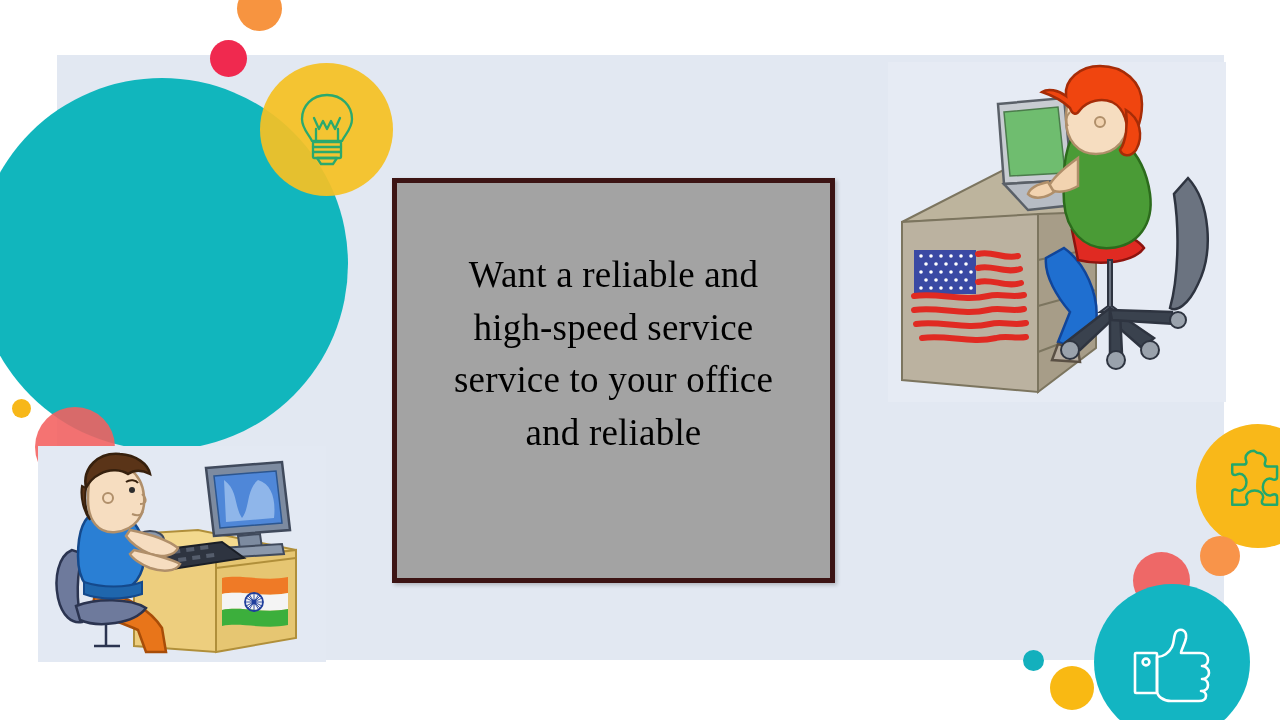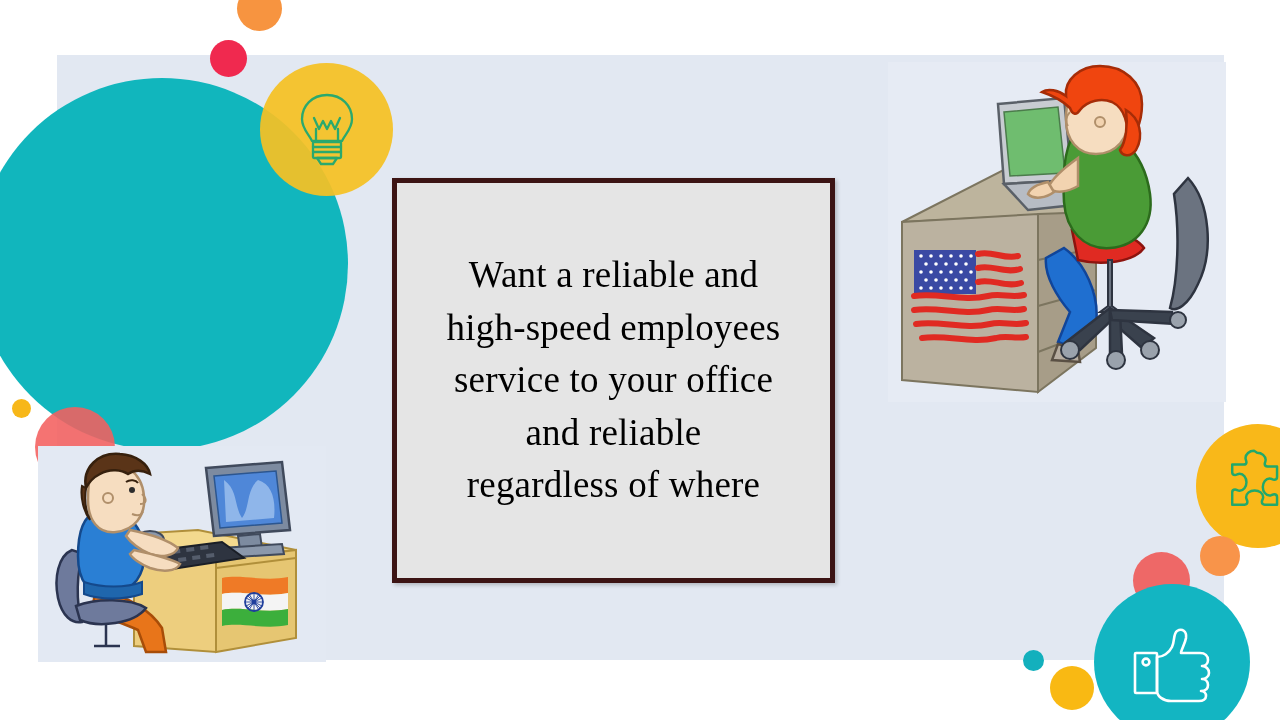--- a/index.html
+++ b/index.html
@@ -24,21 +24,21 @@
   .c-red-br{left:1133px;top:552px;width:57px;height:57px;background:#f05a58;opacity:.9;}
   .c-teal-br{left:1094px;top:584px;width:156px;height:156px;background:#13b5c2;}
   .c-teal-dot-br{left:1023px;top:650px;width:21px;height:21px;background:#13b0bd;}
   .c-yellow-dot-br{left:1050px;top:666px;width:44px;height:44px;background:#f9b913;}
 
   .icon-holder{position:absolute;display:flex;align-items:center;justify-content:center;}
 
   
   .textbox{
     position:absolute;left:392px;top:178px;width:443px;height:405px;
-    background:#e5e5e5;border:5px solid #3c1414;box-sizing:border-box;
+    background:#a3a3a3;border:5px solid #3c1414;box-sizing:border-box;
     display:flex;align-items:center;justify-content:center;
     box-shadow:2px 2px 4px rgba(0,0,0,.22);
   }
   .textbox p{
     margin:0;padding:0 14px;text-align:center;color:#000000;
     font-family:"Liberation Serif",serif;font-size:37px;line-height:1.42;
     letter-spacing:.2px;
   }
 
   
@@ -256,20 +256,20 @@
       <path d="M88 36 C92 33 98 34 100 37" fill="none" stroke="#36200d" stroke-width="2"></path>
       <path d="M104 48 C110 54 108 58 102 58" fill="none" stroke="#b08f6a" stroke-width="2"></path>
       <path d="M94 68 C99 70 103 69 105 66" fill="none" stroke="#b08f6a" stroke-width="2"></path>
 
       <circle cx="70" cy="52" r="5" fill="#f6ddc0" stroke="#b08f6a" stroke-width="2"></circle>
     </svg>
   </div>
 
   <div class="textbox">
     <p><span>Want a reliable and</span><br>
-      <span>high-speed employees</span><br>
+      <span>high-speed service</span><br>
       <span>service to your office</span><br>
       <span>and reliable</span><br>
-      <span>regardless of where</span><br>
+      <br>
     </p>
   </div>
 
 </div>
 
 </body></html>

